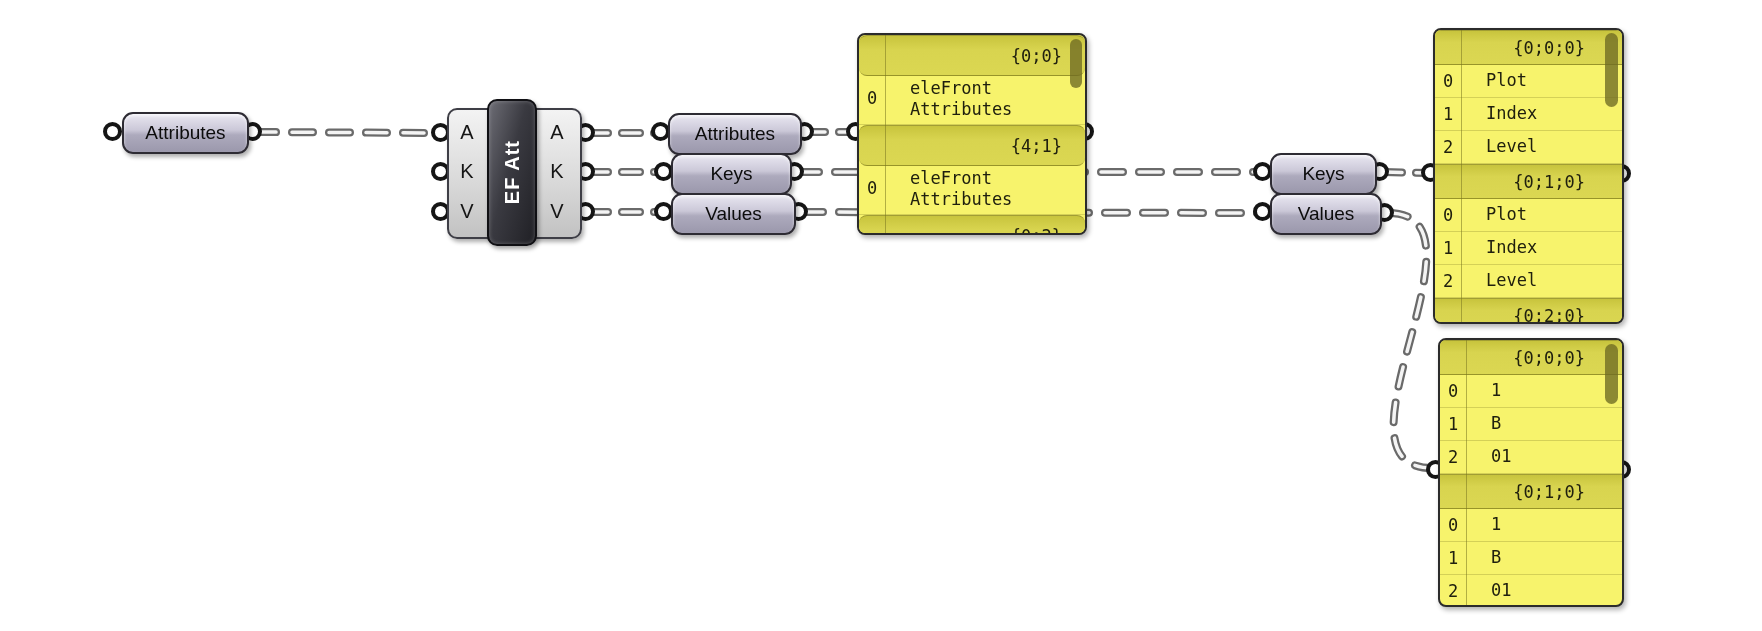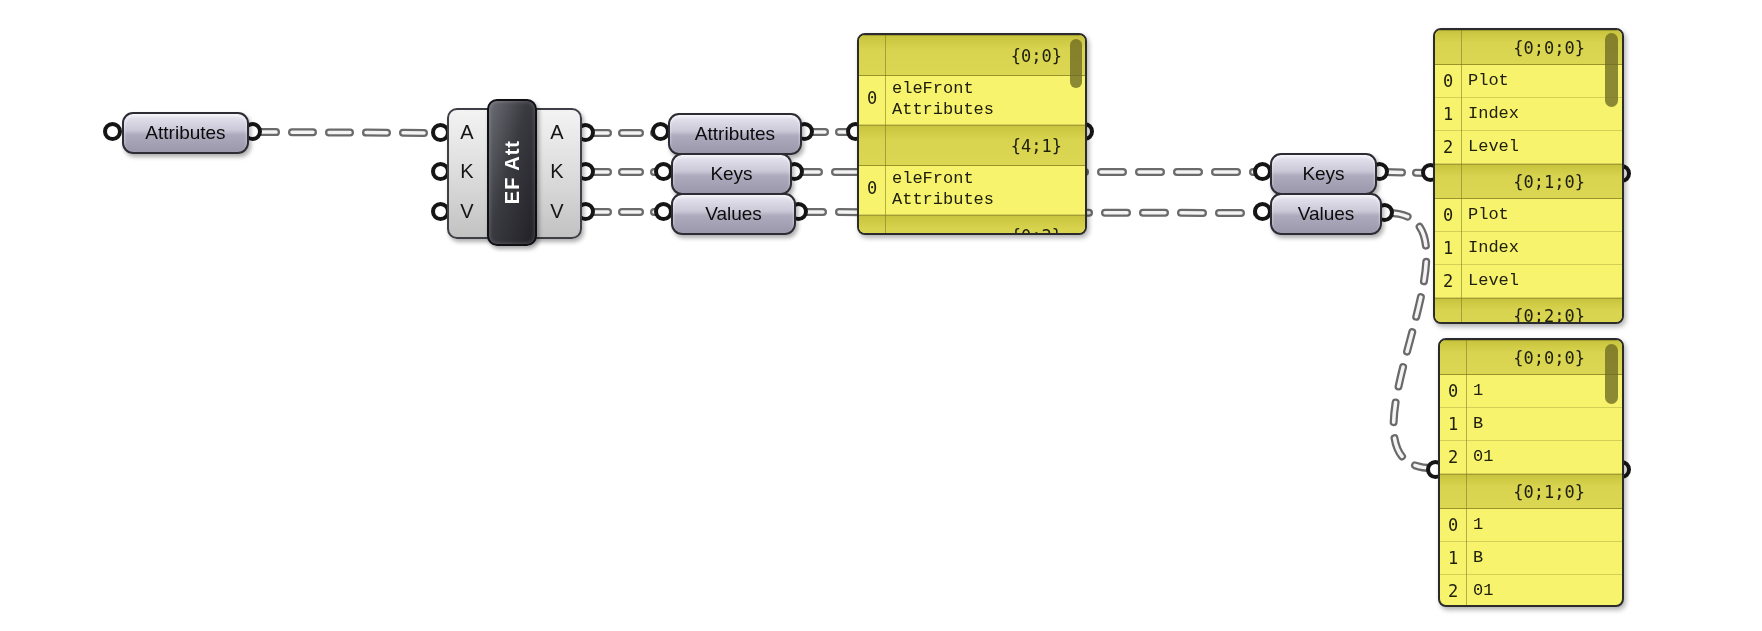--- a/index.html
+++ b/index.html
@@ -34,22 +34,22 @@
   .panel{position:absolute;z-index:3;border:2.5px solid #2B2B2B;border-radius:8px;
        background:#F7F36C;overflow:hidden;box-shadow:2px 3px 5px rgba(0,0,0,.3);
        font-family:"DejaVu Sans Mono",monospace;font-size:17px;color:#20200e;}
   .panel .colline{position:absolute;left:26px;top:0;bottom:0;width:1px;
        background:rgba(122,118,32,.55);z-index:1;}
   .sec-h{position:relative;background:linear-gradient(180deg,#C8C43D 0%,#D8D44F 35%,#DBD752 100%);
        border-top:1px solid rgba(104,100,22,.5);border-bottom:1px solid rgba(104,100,22,.5);
        text-align:right;z-index:0;}
   .row{position:relative;border-bottom:1px solid rgba(146,142,48,.35);z-index:0;}
   .row .idx{position:absolute;left:0;top:0;width:26px;text-align:center;}
-  .row .cell{margin-left:33px;font-family:Liberation Mono, monospace;}
-  .p1 .sec-h{height:39px;line-height:40px;padding-right:23px;}
+  .row .cell{margin-left:51px;}
+  .p1 .sec-h{height:39px;line-height:40px;padding-right:23px;border-radius:8px;}
   .p1 .row{height:46px;padding-top:2px;}
   .p1 .row .line{display:block;line-height:21px;}
   .p1 .row .idx{top:12px;}
   .p23 .sec-h{height:33px;line-height:34px;padding-right:37px;}
   .p23 .row{height:32px;line-height:31px;}
   .p23 .row .idx{line-height:32px;}
   .scrollbar{position:absolute;background:rgba(110,106,35,.78);border-radius:7px;z-index:2;}
 </style>
 </head>
 <body>

